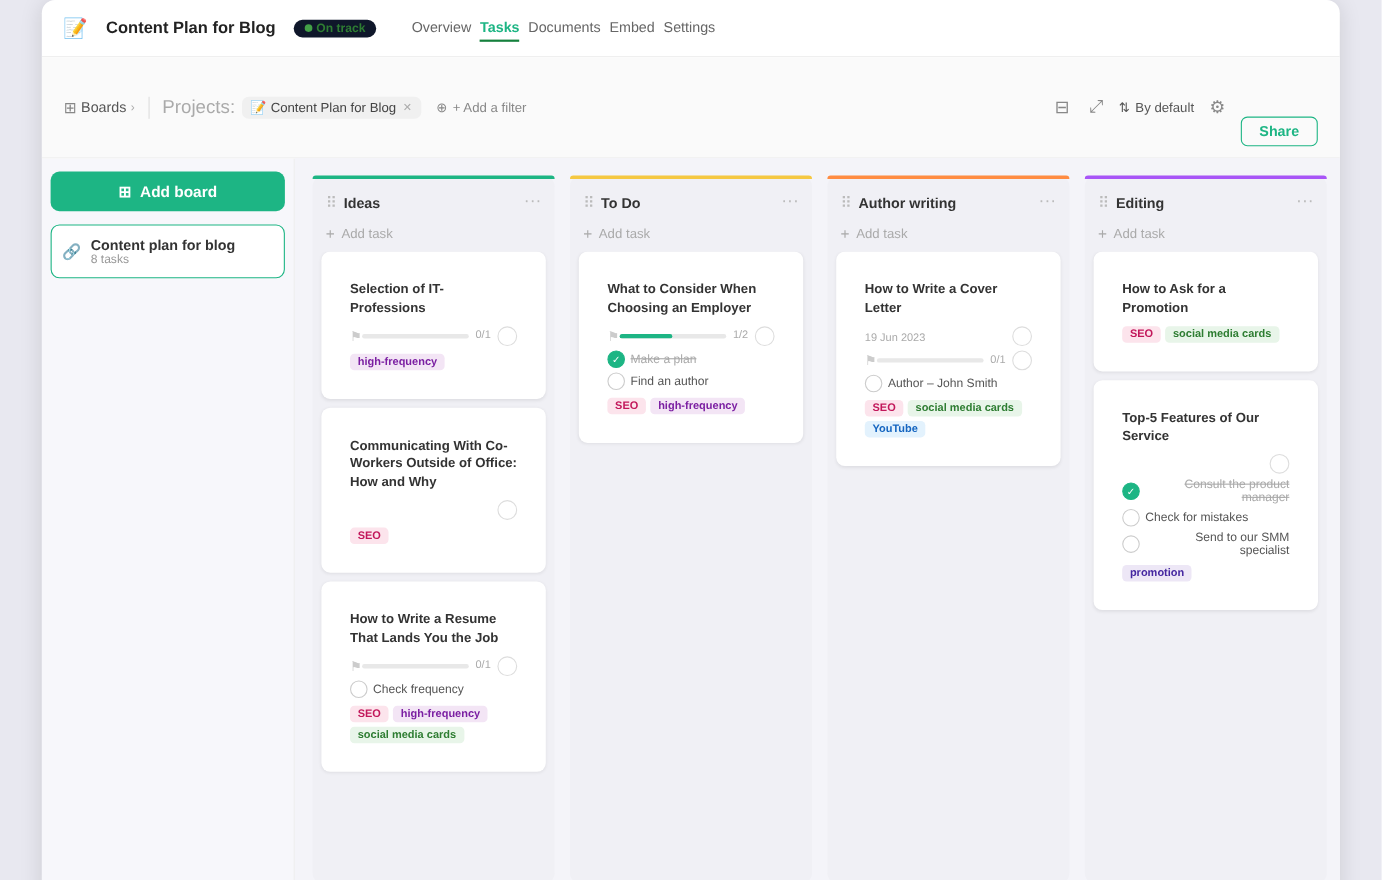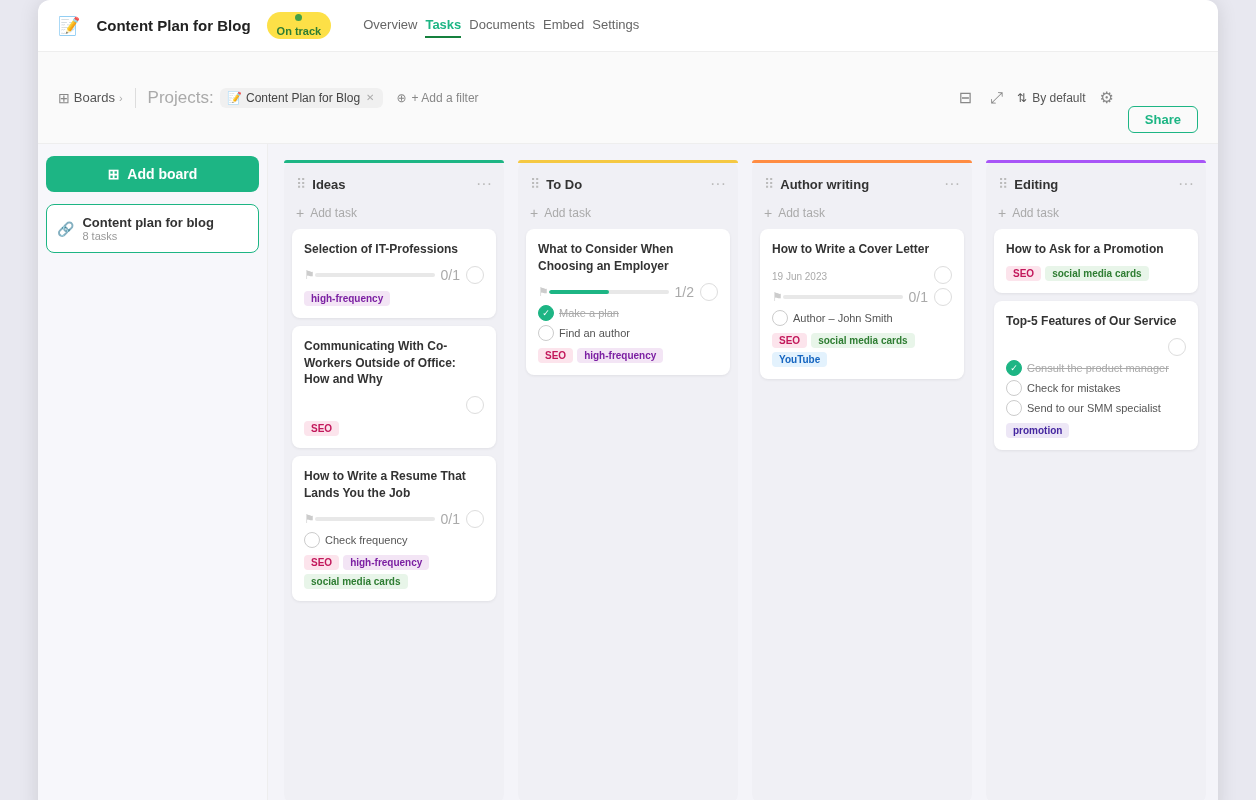--- a/index.html
+++ b/index.html
@@ -31,30 +31,29 @@
     }
     .project-icon {
       font-size: 18px;
     }
     .project-title {
       font-weight: 700;
       font-size: 15px;
       color: #222;
     }
     .status-badge {
-      background: #fde047;
+      background: #0f172a;
       color: #2e7d32;
       border-radius: 20px;
       padding: 2px 10px;
       font-size: 11px;
       font-weight: 600;
       display: flex;
       align-items: center;
       gap: 4px;
-      flex-direction: column;
     }
     .status-dot {
       width: 7px; height: 7px;
       border-radius: 50%;
       background: #43a047;
     }
     .nav-links {
       display: flex;
       gap: 8px;
       margin-left: 16px;
@@ -283,21 +282,21 @@
       display: flex;
       flex-direction: column;
       gap: 8px;
       padding: 0 8px 8px;
       overflow-y: auto;
     }
     
     .card {
       background: #fff;
       border-radius: 8px;
-      padding: 12px;
+      padding: 26px;
       box-shadow: 0 1px 3px rgba(0,0,0,0.07);
     }
     .card-title {
       font-size: 12px;
       font-weight: 600;
       color: #333;
       margin-bottom: 8px;
       line-height: 1.4;
     }
     .card-row {
@@ -313,21 +312,21 @@
       border-radius: 2px;
       overflow: hidden;
       margin-right: 6px;
     }
     .card-progress-fill {
       height: 100%;
       border-radius: 2px;
       background: #1db584;
     }
     .card-progress-text {
-      font-size: 14px;
+      font-size: 10px;
       color: #aaa;
     }
     .card-check-icon {
       width: 16px; height: 16px;
       border-radius: 50%;
       border: 1.5px solid #ccc;
       display: inline-block;
       flex-shrink: 0;
     }
     .card-check-done {

